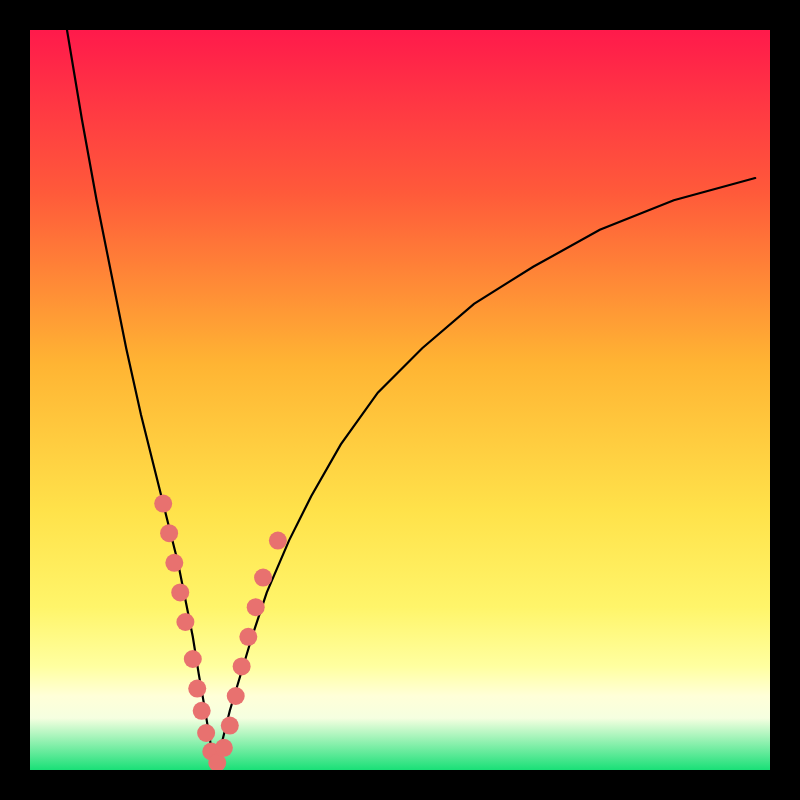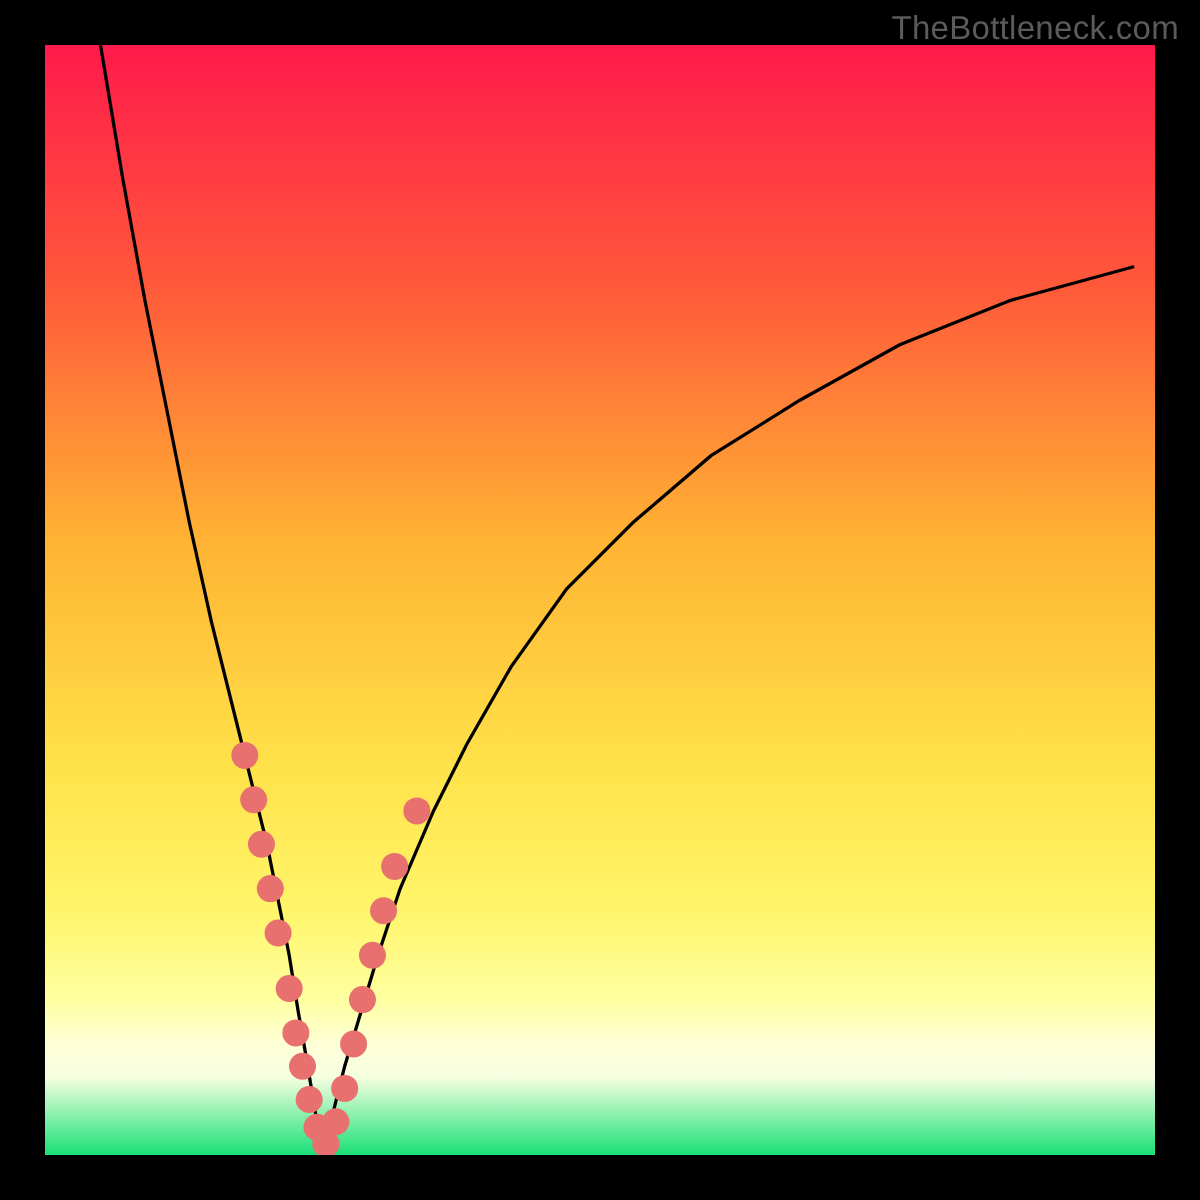--- a/index.html
+++ b/index.html
@@ -80,14 +80,13 @@
           <circle cx="199.80" cy="695.60" r="9" fill="#e8716f"></circle>
           <circle cx="205.72" cy="666.00" r="9" fill="#e8716f"></circle>
           <circle cx="211.64" cy="636.40" r="9" fill="#e8716f"></circle>
           <circle cx="218.30" cy="606.80" r="9" fill="#e8716f"></circle>
           <circle cx="225.70" cy="577.20" r="9" fill="#e8716f"></circle>
           <circle cx="233.10" cy="547.60" r="9" fill="#e8716f"></circle>
           <circle cx="247.90" cy="510.60" r="9" fill="#e8716f"></circle>
         </g>
     </svg>
   </div>
-  <div class="watermark">TheBottleneck.com</div>
 </div>
 
 </body></html>

